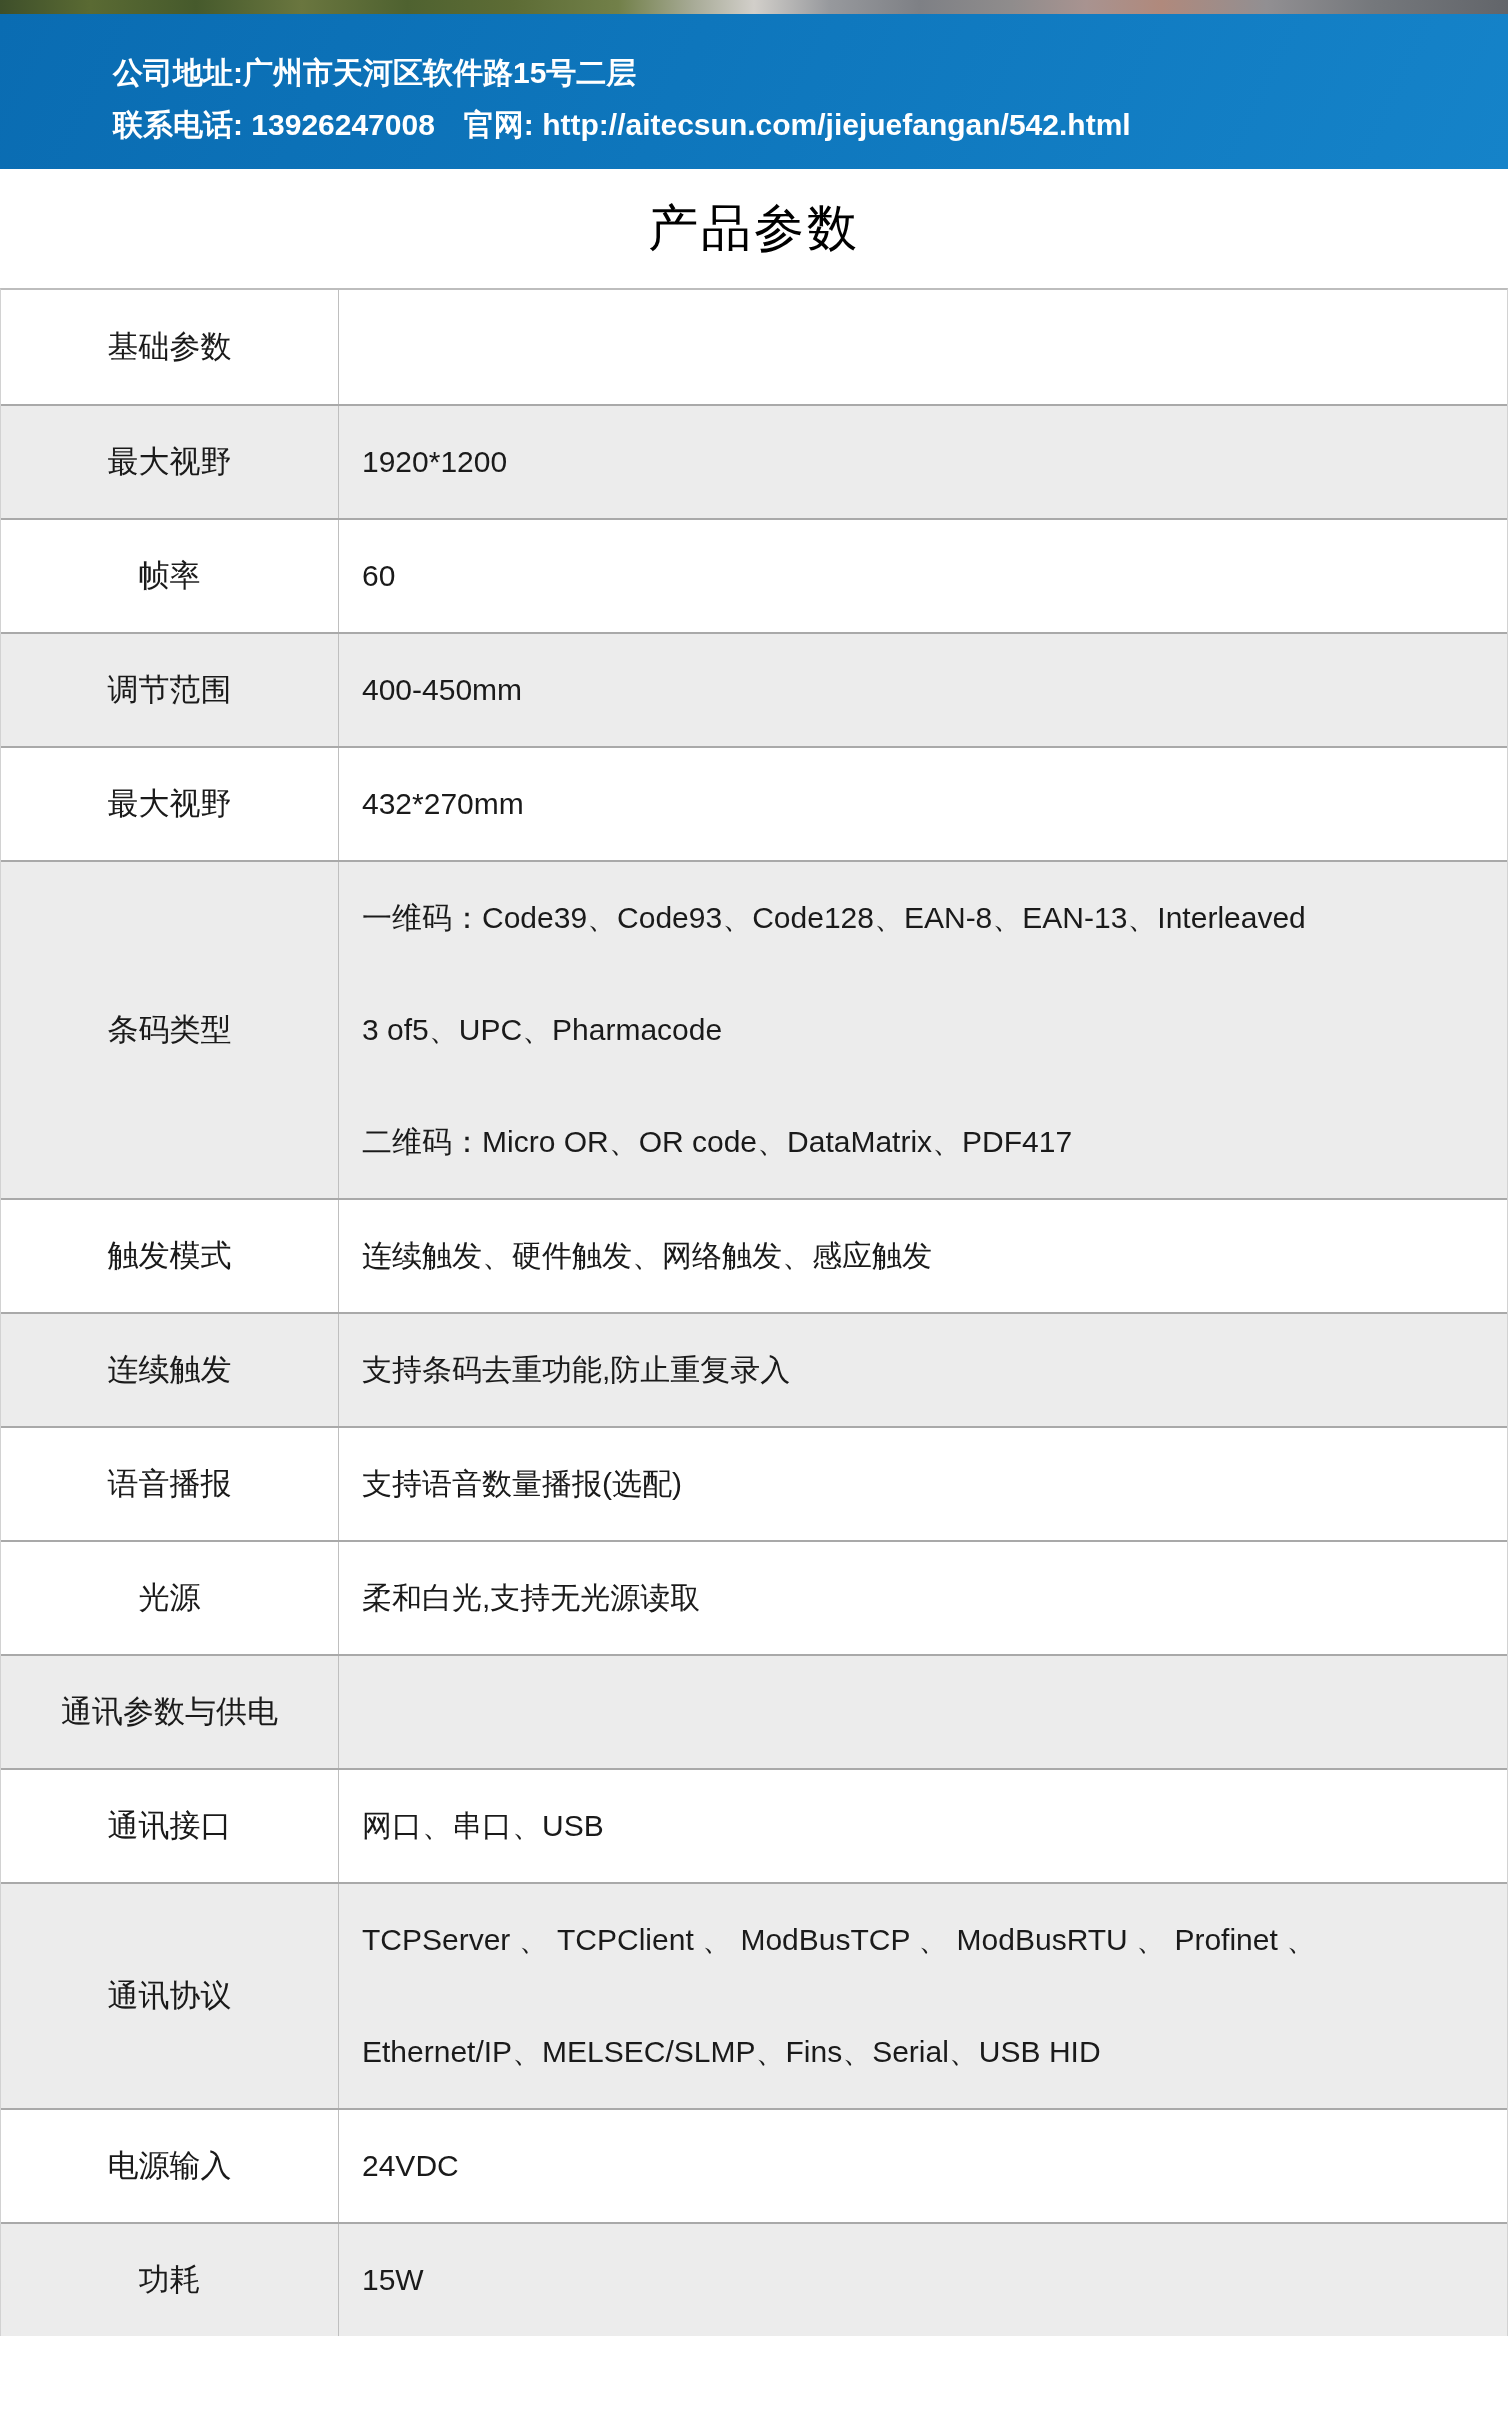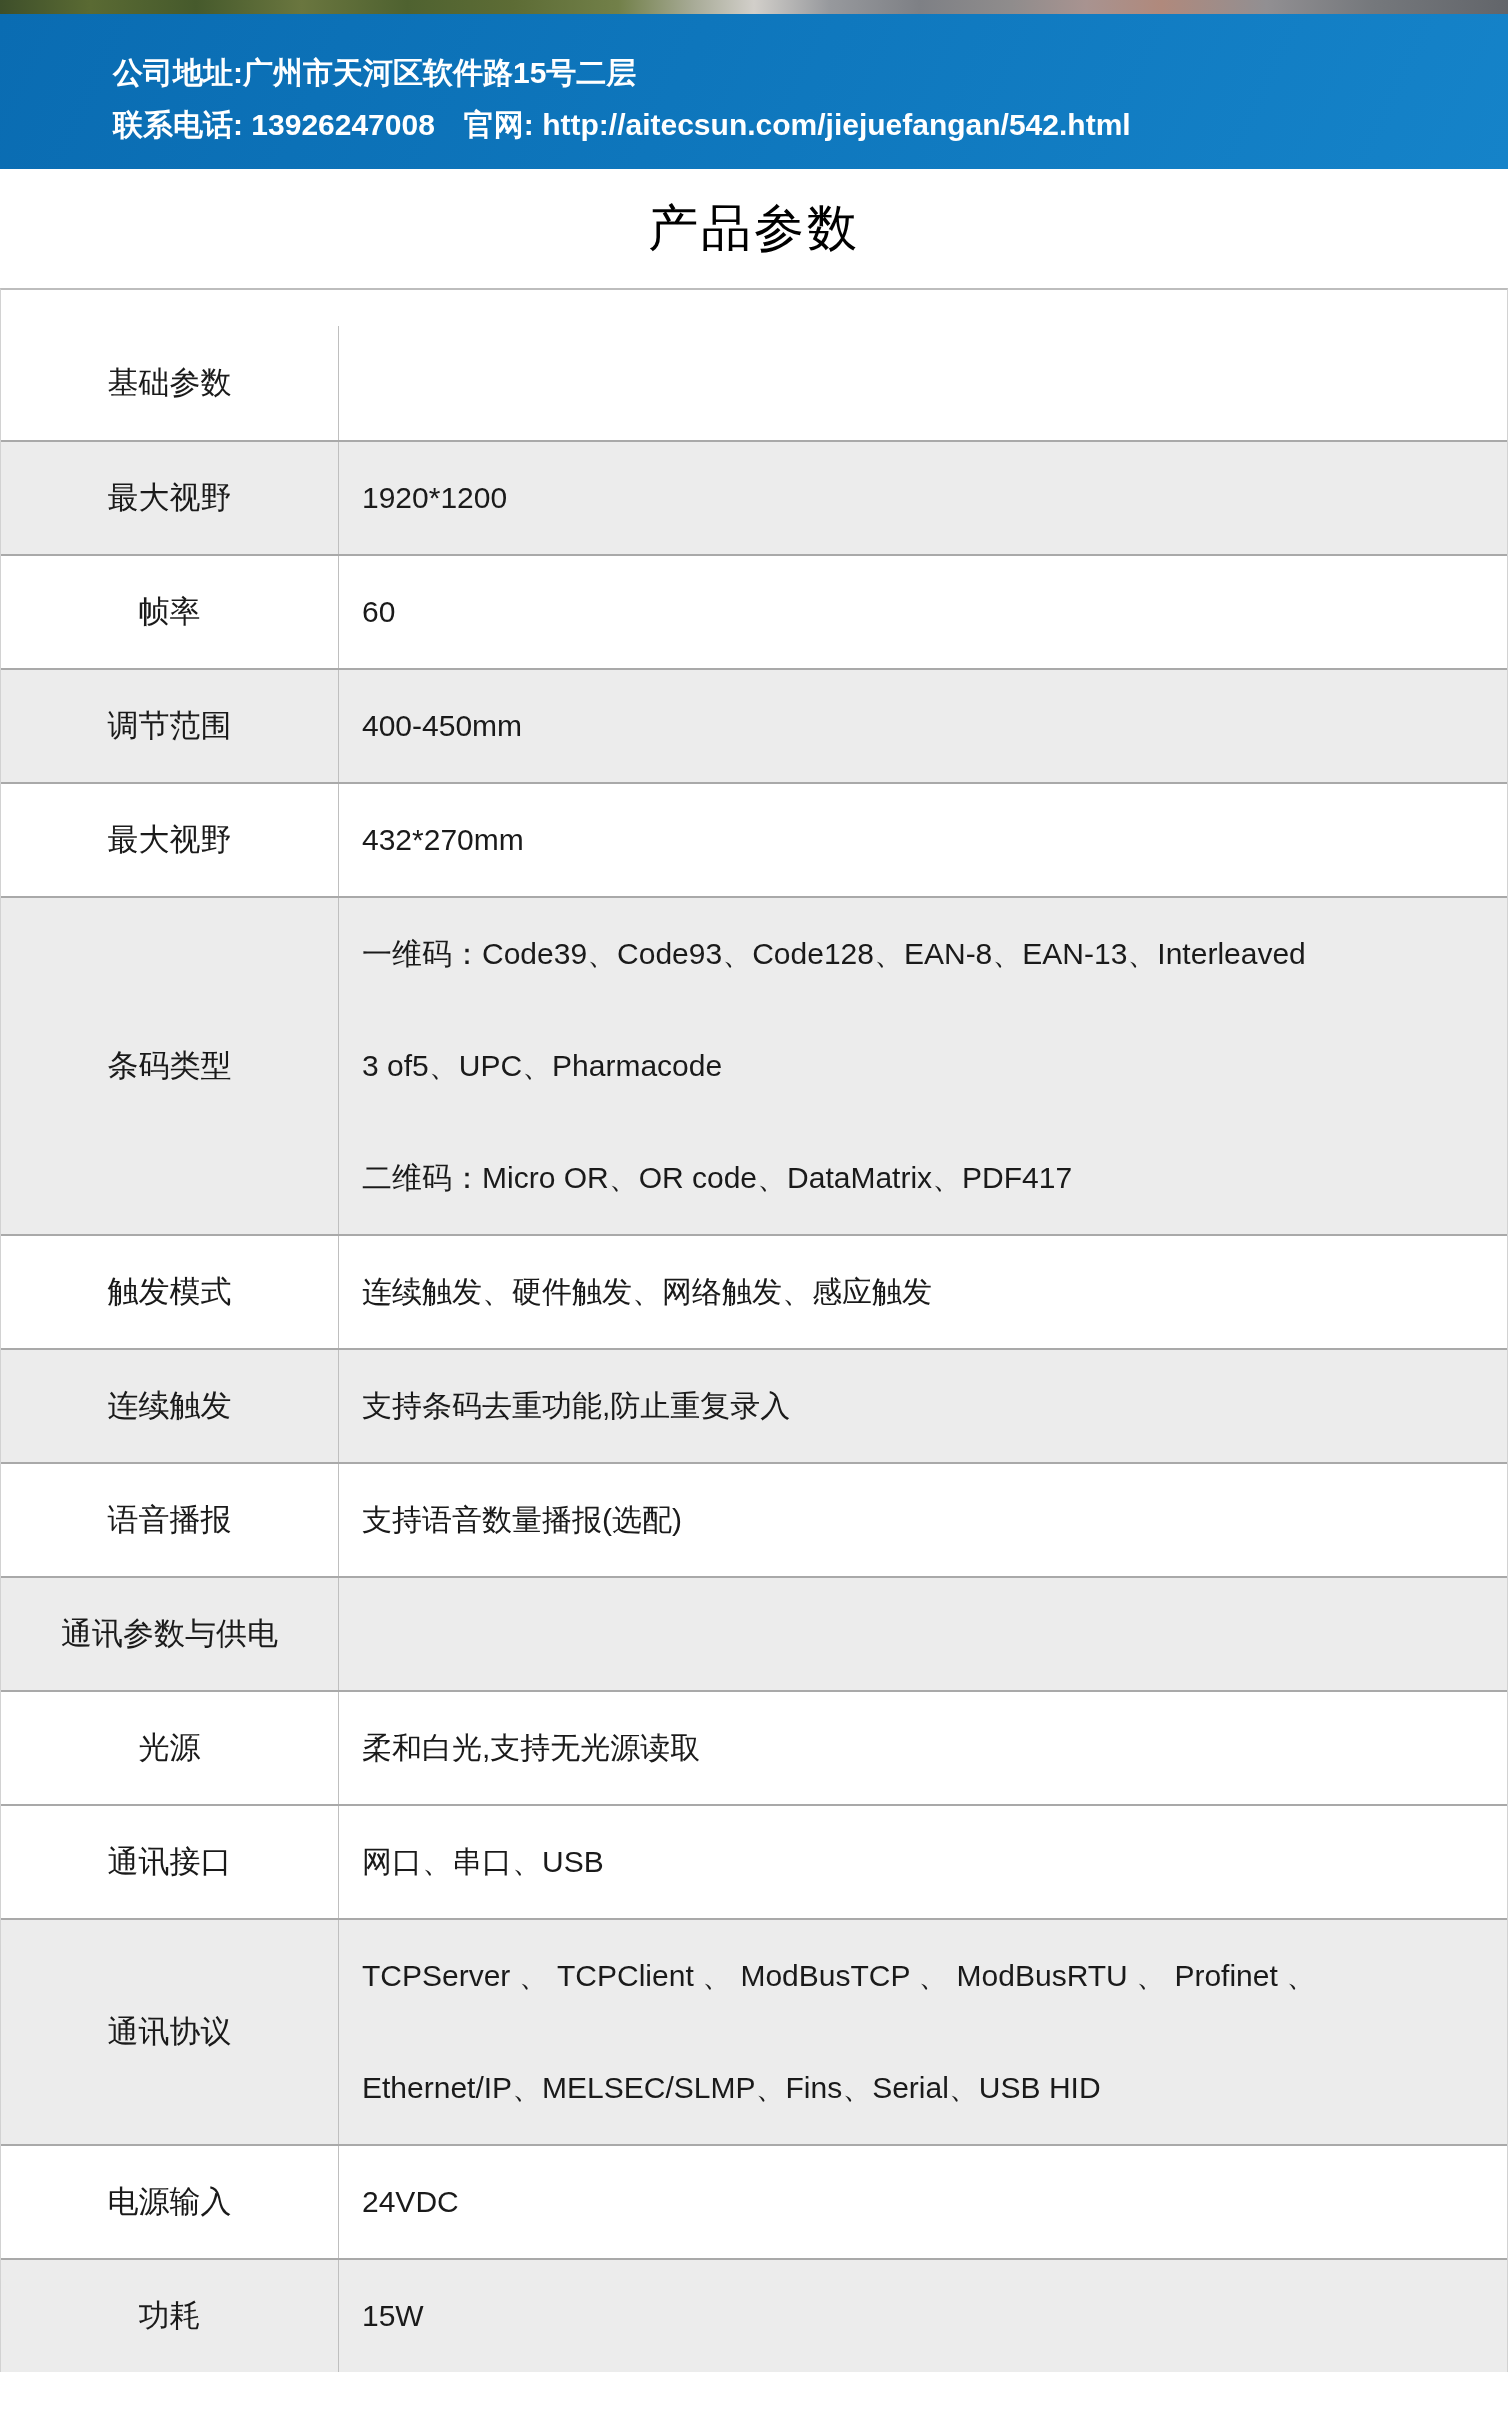--- a/index.html
+++ b/index.html
@@ -19,21 +19,21 @@
 
   
   .page-title{height:119px;line-height:119px;text-align:center;font-size:50px;
     color:#000000;letter-spacing:2.9px;}
 
   
   .spec-table{width:100%;box-sizing:border-box;
     border-top:2.4px solid #bdbdbd;border-left:1.4px solid #d2d2d2;border-right:1.4px solid #d2d2d2;}
   .row{display:flex;height:114px;box-sizing:border-box;border-top:2.4px solid #a9a9a9;
     background:#ffffff;overflow:hidden;}
-  .row:first-child{border-top:none;margin-top:36px;}
+  .row:first-child{border-top:none;}
   .row.alt{background:#ececec;}
   .row.h3{height:338px;}
   .row.h2{height:226px;}
   .cell-label{width:338px;flex:none;box-sizing:border-box;display:flex;align-items:center;
     justify-content:center;text-align:center;font-size:31px;color:#1a1a1a;
     border-right:1.9px solid #bfbfbf;}
   .cell-value{flex:1;min-width:0;display:flex;flex-direction:column;justify-content:center;
     font-size:30px;color:#1a1a1a;padding:0 27px 0 23px;}
   .vline{line-height:1.25;white-space:nowrap;}
   .vline.ml{line-height:112px;}
@@ -115,31 +115,31 @@
     </div>
 
     <div class="row">
       <div class="cell-label">语音播报</div>
       <div class="cell-value">
           <div class="vline">支持语音数量播报(选配)</div>
         </div>
     </div>
 
 
+    <div class="row">
+      <div class="cell-label">光源</div>
+      <div class="cell-value">
+          <div class="vline">柔和白光,支持无光源读取</div>
+        </div>
+    </div>
+
     <div class="row alt">
       <div class="cell-label">通讯参数与供电</div>
       <div class="cell-value">
           <div class="vline"></div>
-        </div>
-    </div>
-
-    <div class="row">
-      <div class="cell-label">光源</div>
-      <div class="cell-value">
-          <div class="vline">柔和白光,支持无光源读取</div>
         </div>
     </div>
 
     <div class="row">
       <div class="cell-label">通讯接口</div>
       <div class="cell-value">
           <div class="vline">网口、串口、USB</div>
         </div>
     </div>
 

